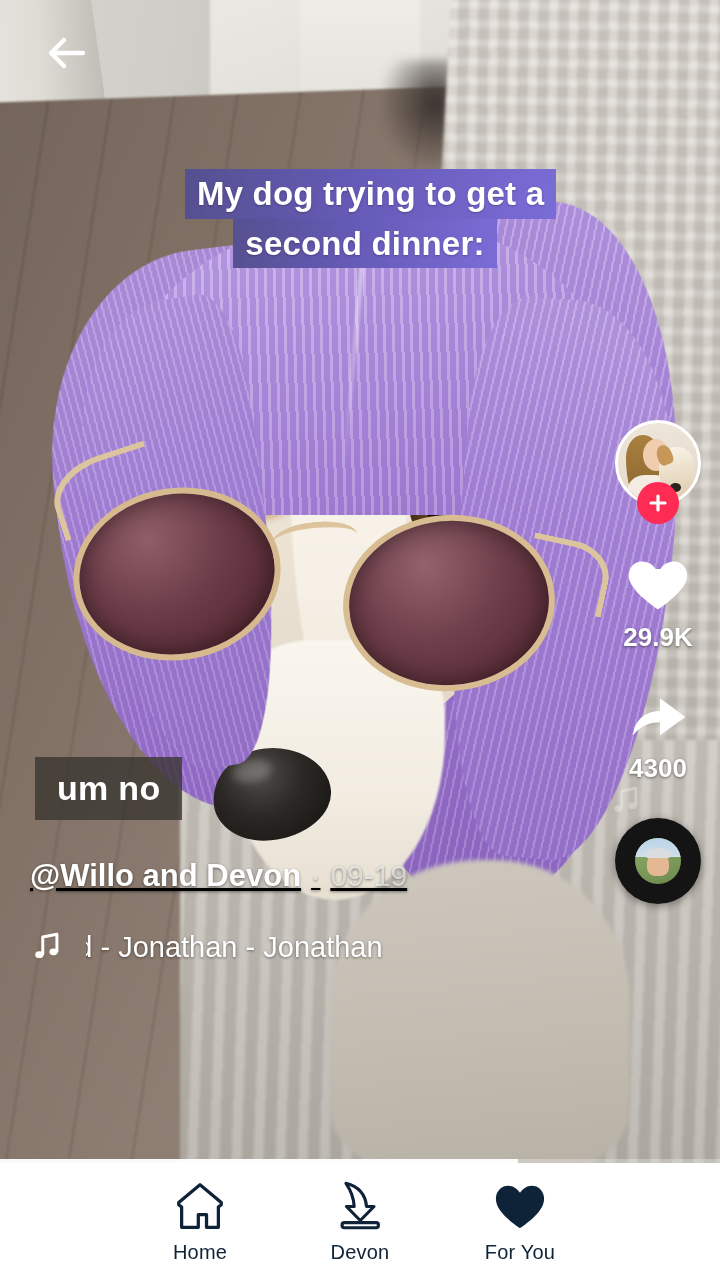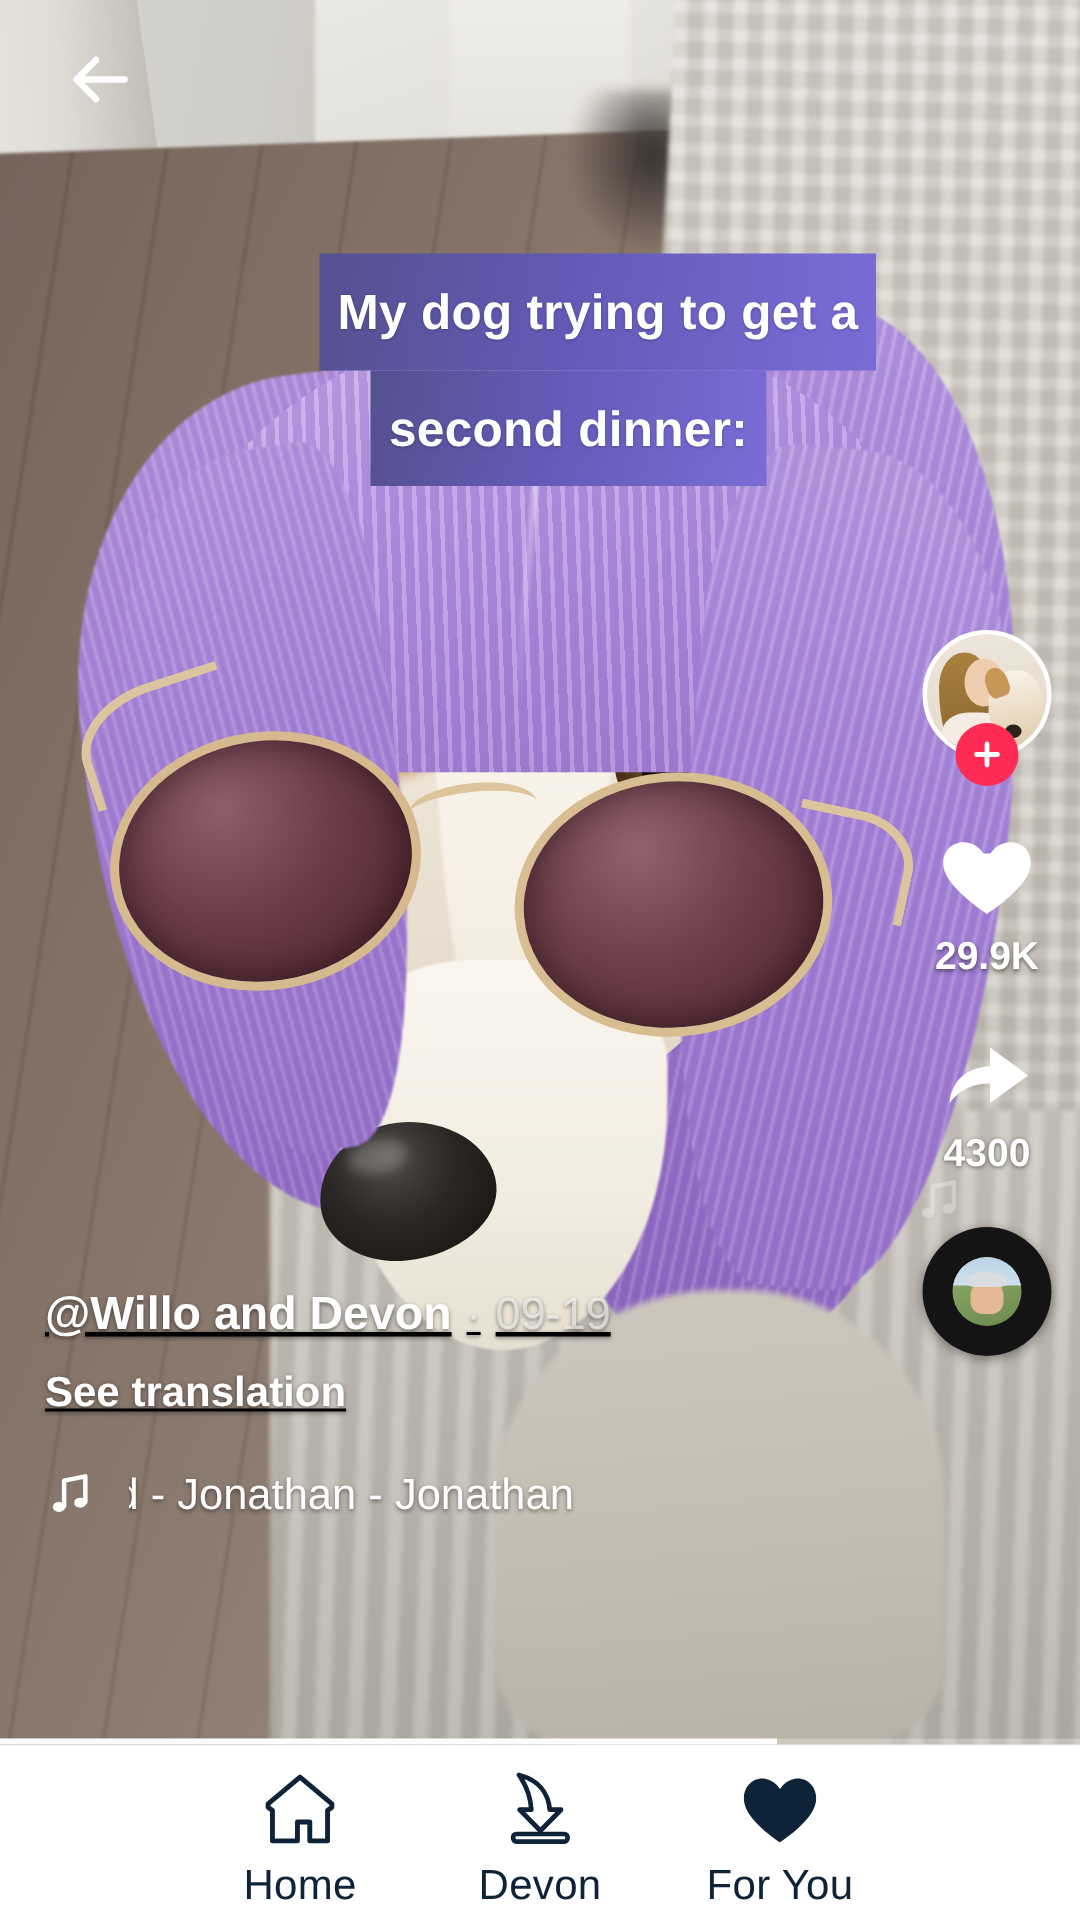--- a/index.html
+++ b/index.html
@@ -268,25 +268,24 @@
     text-align: center;
     z-index: 20;
   }
   .title-line {
     display: inline-block;
     background: linear-gradient(100deg, #55508f 0%, #645ab6 45%, #7a6cd6 100%);
     color: #ffffff;
     font-size: 33px;
     font-weight: bold;
     line-height: 1.32;
-    padding: 17px 12px;
+    padding: 3px 12px;
     letter-spacing: 0.2px;
     white-space: nowrap;
     text-shadow: 0 1px 2px rgba(0,0,0,0.25);
-    margin-left: 28px;
   }
 
   .subtitle-box {
     position: absolute; left: 35px; top: 757px;
     background: rgba(55,52,48,0.78);
     padding: 12px 22px;
     z-index: 20;
   }
   .subtitle-box span {
     color: #ffffff; font-size: 34px; font-weight: bold; letter-spacing: 0.3px;
@@ -455,21 +454,21 @@
     gap: 0;
     padding-top: 14px;
     z-index: 40;
   }
   .nav-item {
     width: 160px;
     display: flex; flex-direction: column; align-items: center; gap: 6px;
   }
   .nav-icon { width: 60px; height: 58px; display: block; }
   .nav-label {
-    font-size: 28px; color: #0e2238; letter-spacing: 0.2px;
+    font-size: 20px; color: #0e2238; letter-spacing: 0.2px;
   }
 </style>
 </head>
 <body>
 
 <div class="phone">
 
   <div class="video-stage">
 
     <div>
@@ -513,28 +512,30 @@
       <div class="bridge"></div>
       <div class="lens-l"></div>
       <div class="lens-r"></div>
     </div>
 
     <div class="title-card">
       <div class="title-line">My dog trying to get a</div><br>
       <div class="title-line">second dinner:</div>
     </div>
 
+    <div class="subtitle-box">
+      <span>um no</span>
+    </div>
 
     <div class="meta">
       <div class="meta-user">
         <span class="username">@Willo and Devon</span>
         <span class="dot-sep">·</span>
         <span class="postdate">09-19</span>
       </div>
-      <div class="see-translation">See translation</div>
 
       <div class="music-row">
         <span class="music-note-ico">
           <svg viewBox="0 0 24 24" width="34" height="34">
             <path d="M9 17V5l10-2v12" fill="none" stroke="#ffffff" stroke-width="2.1" stroke-linecap="round" stroke-linejoin="round"></path>
             <ellipse cx="6.6" cy="17.4" rx="2.9" ry="2.4" fill="#ffffff"></ellipse>
             <ellipse cx="16.6" cy="15.4" rx="2.9" ry="2.4" fill="#ffffff"></ellipse>
           </svg>
         </span>
         <span class="music-clip">

